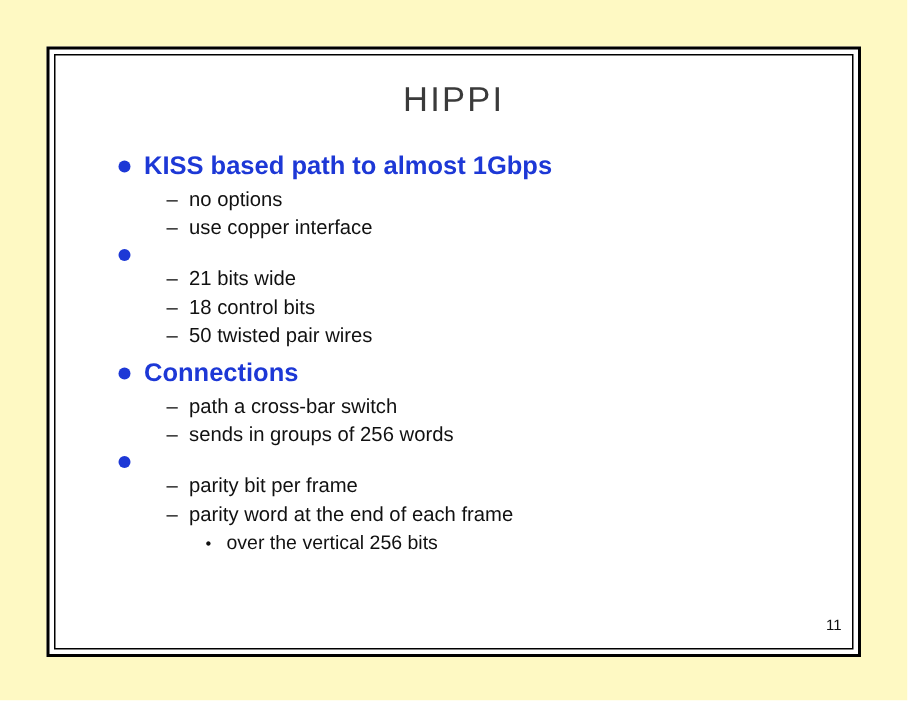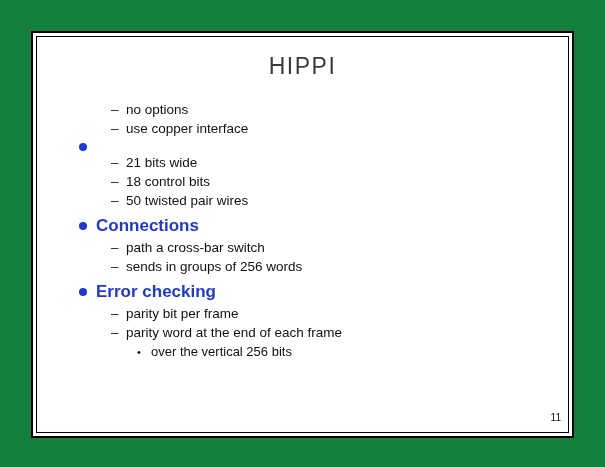--- a/index.html
+++ b/index.html
@@ -5,21 +5,21 @@
   html, body {
     margin: 0;
     padding: 0;
     background: #ffffff;
     font-family: "Liberation Sans", sans-serif;
   }
   .canvas {
     position: relative;
     width: 605px;
     height: 467px;
-    background: #15803d;
+    background: #fef9c3;
     overflow: hidden;
   }
   .slide-outer {
     position: absolute;
     left: 31px;
     top: 31px;
     width: 543px;
     height: 407px;
     border: 2px solid var(--border_black, #000);
     box-sizing: border-box;
@@ -123,20 +123,24 @@
 <body>
 
 <div class="canvas">
   <div class="slide-outer">
     <div class="slide-inner">
 
       <div class="slide-title">HIPPI</div>
 
       <div class="content">
 
+        <div class="main-item">
+          <span class="main-dot"></span>
+          <span>KISS based path to almost 1Gbps</span>
+        </div>
         <div class="sub-item">
           <span class="sub-dash">–</span>
           <span>no options</span>
         </div>
         <div class="sub-item">
           <span class="sub-dash">–</span>
           <span>use copper interface</span>
         </div>
 
         <div class="main-item">
@@ -163,21 +167,20 @@
           <span class="sub-dash">–</span>
           <span>path a cross-bar switch</span>
         </div>
         <div class="sub-item">
           <span class="sub-dash">–</span>
           <span>sends in groups of 256 words</span>
         </div>
 
         <div class="main-item">
           <span class="main-dot"></span>
-          <span>Error checking</span>
         </div>
         <div class="sub-item">
           <span class="sub-dash">–</span>
           <span>parity bit per frame</span>
         </div>
         <div class="sub-item">
           <span class="sub-dash">–</span>
           <span>parity word at the end of each frame</span>
         </div>
         <div class="subsub-item">

